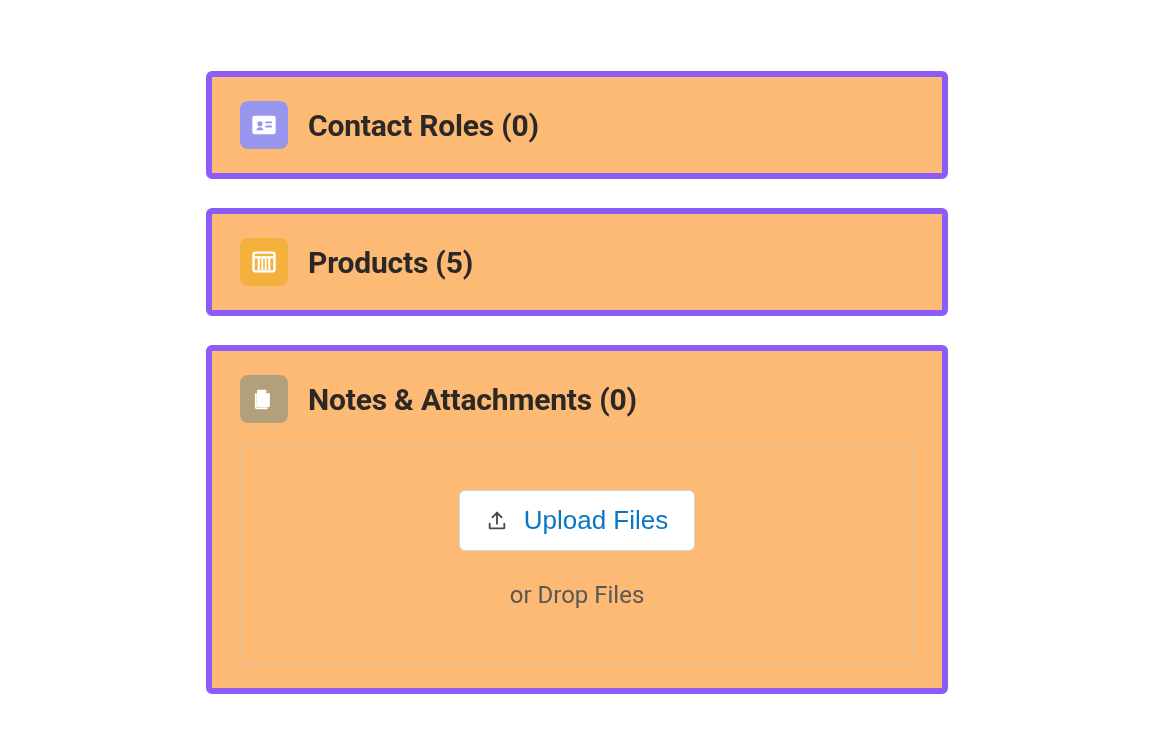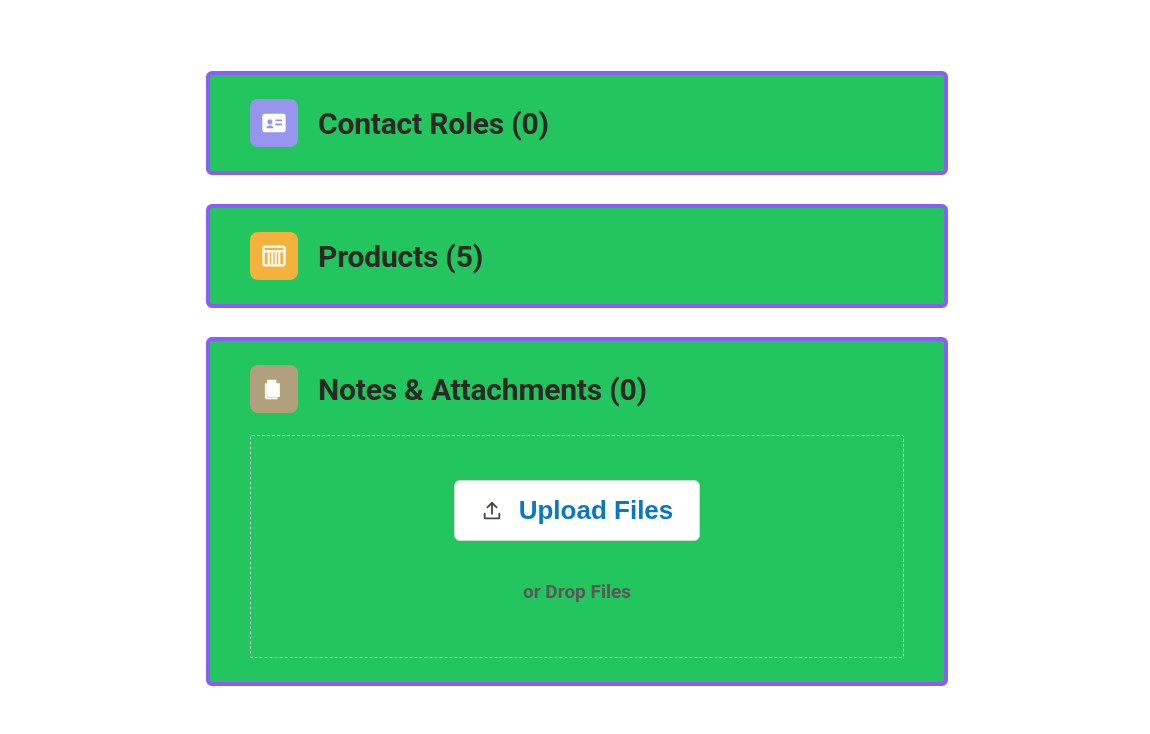--- a/index.html
+++ b/index.html
@@ -12,25 +12,25 @@
     height: 734px;
     position: relative;
   }
   .cards-wrap {
     position: absolute;
     left: 206px;
     top: 71px;
     width: 742px;
   }
   .card {
-    border: 4px solid #8b5cf6;
+    border: 6px solid #8b5cf6;
     border-radius: 6px;
-    background: #22c55e;
+    background: #fdba74;
     margin-bottom: 29px;
-    padding: 24px 40px;
+    padding: 24px 28px;
   }
   .card.last { margin-bottom: 0; }
   .card-header {
     display: flex;
     align-items: center;
   }
   .icon-tile {
     width: 48px;
     height: 48px;
     border-radius: 8px;
@@ -72,27 +72,26 @@
     width: 22px;
     height: 22px;
     stroke: #4a4744;
     fill: none;
     stroke-width: 2;
     margin-right: 16px;
   }
   .upload-btn-label {
     font-size: 26px;
     color: #0b77c2;
-    font-weight: 700;
+    font-weight: 400;
   }
   .drop-text {
-    margin-top: 39px;
-    font-size: 19px;
+    margin-top: 30px;
+    font-size: 24px;
     color: #5a5754;
-    font-weight: bold;
   }
 </style>
 </head>
 <body>
 
 <div class="cards-wrap">
 
   <div class="card">
     <div class="card-header">
       <div class="icon-tile tile-purple">

